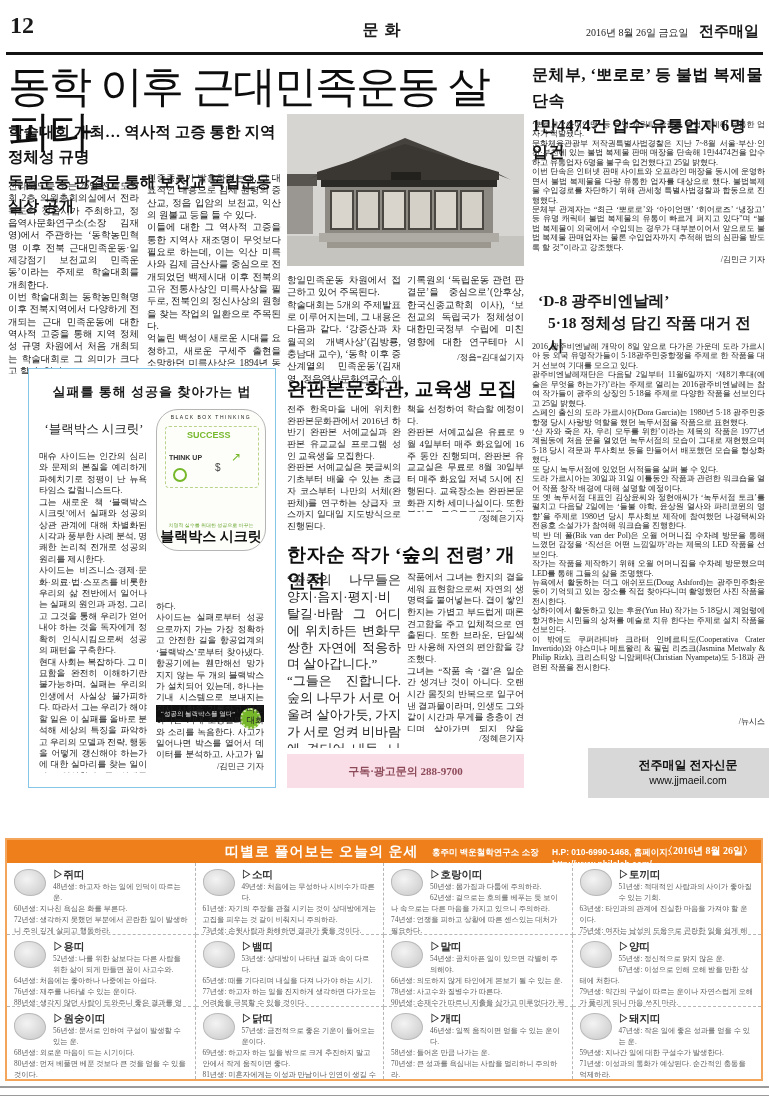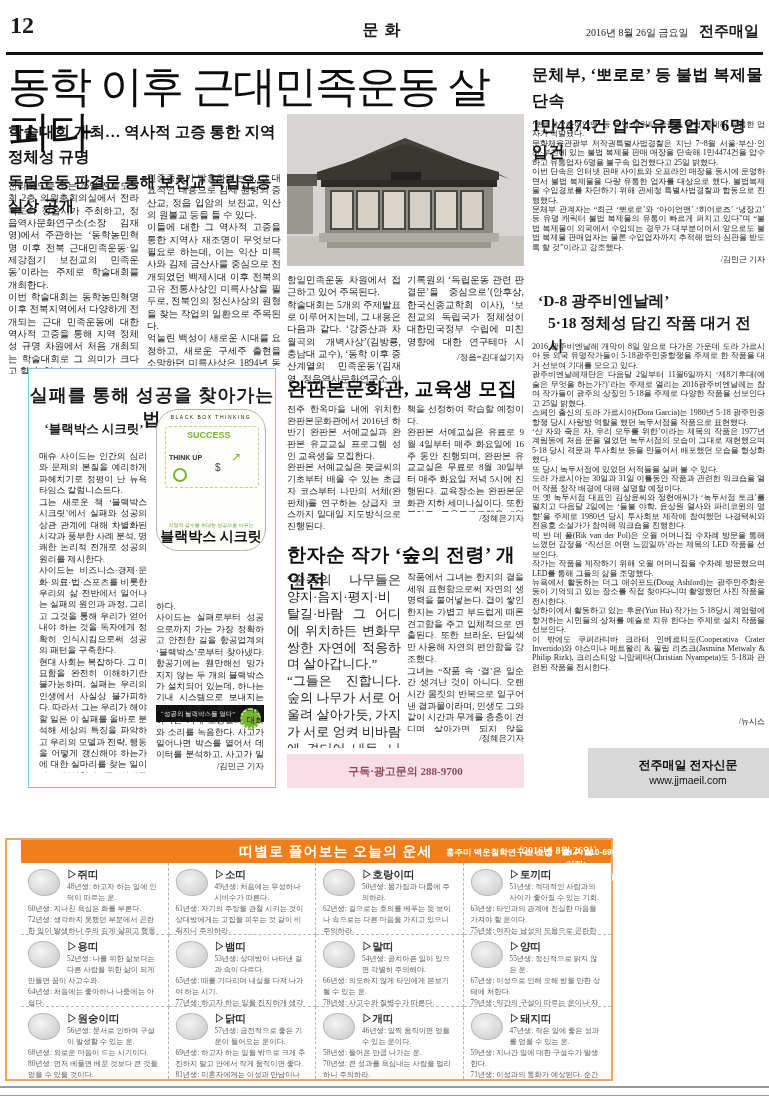--- a/index.html
+++ b/index.html
@@ -90,22 +90,22 @@
       <rect x="104" y="58" width="30" height="8" fill="#23211e"></rect>
     </svg>
   </div>
 
   <div class="abs jtext" style="left:287px;top:274px;width:114px;height:114px;">항일민족운동 차원에서 접근하고 있어 주목된다.
 학술대회는 5개의 주제발표로 이루어지는데, 그 내용은 다음과 같다. ‘강증산과 차월곡의 개벽사상’(김방룡, 충남대 교수), ‘동학 이후 증산계열의 민족운동’(김재영, 정읍역사문화연구소 이사장), ‘일제강점기 보천교의 독립운동 ‒은닉된 국가</div>
   <div class="abs jtext" style="left:407px;top:274px;width:117px;height:76px;">기록원의 ‘독립운동 관련 판결문’을 중심으로’(안후상, 한국신종교학회 이사), ‘보천교의 독립국가 정체성이 대한민국정부 수립에 미친 영향에 대한 연구테마 시론’(남창희, 인하대 교수), ‘일제 식민권력의 기록으로 본 보천교의 민족주의적 성격’(김철수, 중원대 교수)이다.</div>
   <div class="abs byline" style="left:407px;top:352px;width:117px;">/정읍=김대설기자</div>
 
   <div class="abs bookbox" style="left:28px;top:368px;width:246px;height:418px;">
-    <div class="abs" style="left:0;right:0;top:14px;text-align:center;font-size:18px;font-weight:700;letter-spacing:1px;">실패를 통해 성공을 찾아가는 법</div>
-    <div class="abs" style="left:10px;top:52px;width:110px;text-align:center;font-size:12.5px;font-weight:700;">‘블랙박스 시크릿’</div>
+    <div class="abs" style="left:0;right:0;top:14px;text-align:center;font-size:13px;font-weight:700;letter-spacing:1px;">실패를 통해 성공을 찾아가는 법</div>
+    <div class="abs" style="left:10px;top:52px;width:110px;text-align:center;font-size:12.5px;font-weight:400;">‘블랙박스 시크릿’</div>
 
     <div class="abs jtext" style="left:10px;top:82px;width:108px;height:322px;font-size:8.8px;">매슈 사이드는 인간의 심리와 문제의 본질을 예리하게 파헤치기로 정평이 난 뉴욕 타임스 칼럼니스트다.
 그는 새로운 책 ‘블랙박스 시크릿’에서 실패와 성공의 상관 관계에 대해 차별화된 시각과 풍부한 사례 분석, 명쾌한 논리적 전개로 성공의 원리를 제시한다.
 사이드는 비즈니스·경제·문화·의료·법·스포츠를 비롯한 우리의 삶 전반에서 일어나는 실패의 원인과 과정, 그리고 그것을 통해 우리가 얻어내야 하는 것을 독자에게 정확히 인식시킴으로써 성공의 패턴을 구축한다.
 현대 사회는 복잡하다. 그 미묘함을 완전히 이해하기란 불가능하며, 실패는 우리의 인생에서 사실상 불가피하다. 따라서 그는 우리가 해야 할 일은 이 실패를 올바로 분석해 세상의 특징을 파악하고 우리의 모델과 전략, 행동을 어떻게 갱신해야 하는가에 대한 실마리를 찾는 일이라고 역설한다. 즉, 실패를 삶의 이정표로 삼자는 것이다.
 혹시 ‘실패에서 배운다’는 말이 진부하게 느껴지는 사람이 있는가? 그렇다면 가슴에 손을 얹고 스스로에게 물어보자. ‘나는 실패와 건강한 관계를 맺고 있는가?’ 만약 망설이고 있다면, 이 책이 도움이 될 듯</div>
 
     <div class="abs cover" style="left:127px;top:40px;width:108px;height:140px;border-radius:22px;">
       <div class="tinycaps">BLACK BOX THINKING</div>
       <div class="doodle" style="left:8px;top:16px;width:92px;height:60px;border:1px dashed #b9d48a;border-radius:4px;"></div>
@@ -174,21 +174,21 @@
 뉴욕에서 활동하는 더그 애쉬포드(Doug Ashford)는 광주민주화운동이 기억되고 있는 장소를 직접 찾아다니며 촬영했던 사진 작품을 전시한다.
 상하이에서 활동하고 있는 후윤(Yun Hu) 작가는 5·18당시 계엄령에 항거하는 시민들의 상처를 예술로 치유 한다는 주제로 설치 작품을 선보인다.
 이 밖에도 쿠퍼라티바 크라터 인베르티도(Cooperativa Crater Invertido)와 야스미나 메트왈리 &amp; 필립 리즈크(Jasmina Metwaly &amp; Philip Rizk), 크리스티앙 니암페타(Christian Nyampeta)도 5·18과 관련된 작품을 전시한다.</div>
   <div class="abs byline" style="left:532px;top:716px;width:233px;font-size:8px;">/뉴시스</div>
 
   <div class="abs graybox" style="left:556px;top:748px;width:200px;height:50px;margin-left:32px;">
     <div style="padding-top:9px;font-size:12px;font-weight:700;">전주매일 전자신문</div>
     <div style="font-size:10.5px;font-family:'Liberation Sans',sans-serif;">www.jjmaeil.com</div>
   </div>
 
-  <div class="abs horo" style="left:5px;top:838px;width:608px;box-sizing:border-box;padding-left:14px;">
+  <div class="abs horo" style="left:5px;top:838px;width:758px;box-sizing:border-box;">
     <div class="horo-banner">
       <span class="abs" style="left:218px;top:3px;font-size:14px;font-weight:800;letter-spacing:1px;">띠별로 풀어보는 오늘의 운세</span>
       <span class="abs sans" style="left:425px;top:7px;font-size:8.5px;font-weight:700;">홍주미 백운철학연구소 소장</span>
       <span class="abs sans" style="left:545px;top:7px;font-size:8.5px;font-weight:700;">H.P: 010-6990-1468, 홈페이지: http://www.philslab.com/</span>
       <span class="abs" style="right:8px;top:4px;font-size:10px;font-weight:700;">〈2016년 8월 26일〉</span>
     </div>
     <div class="horo-grid">
 
       <div class="zcell">
         <span class="z-icon"></span>

